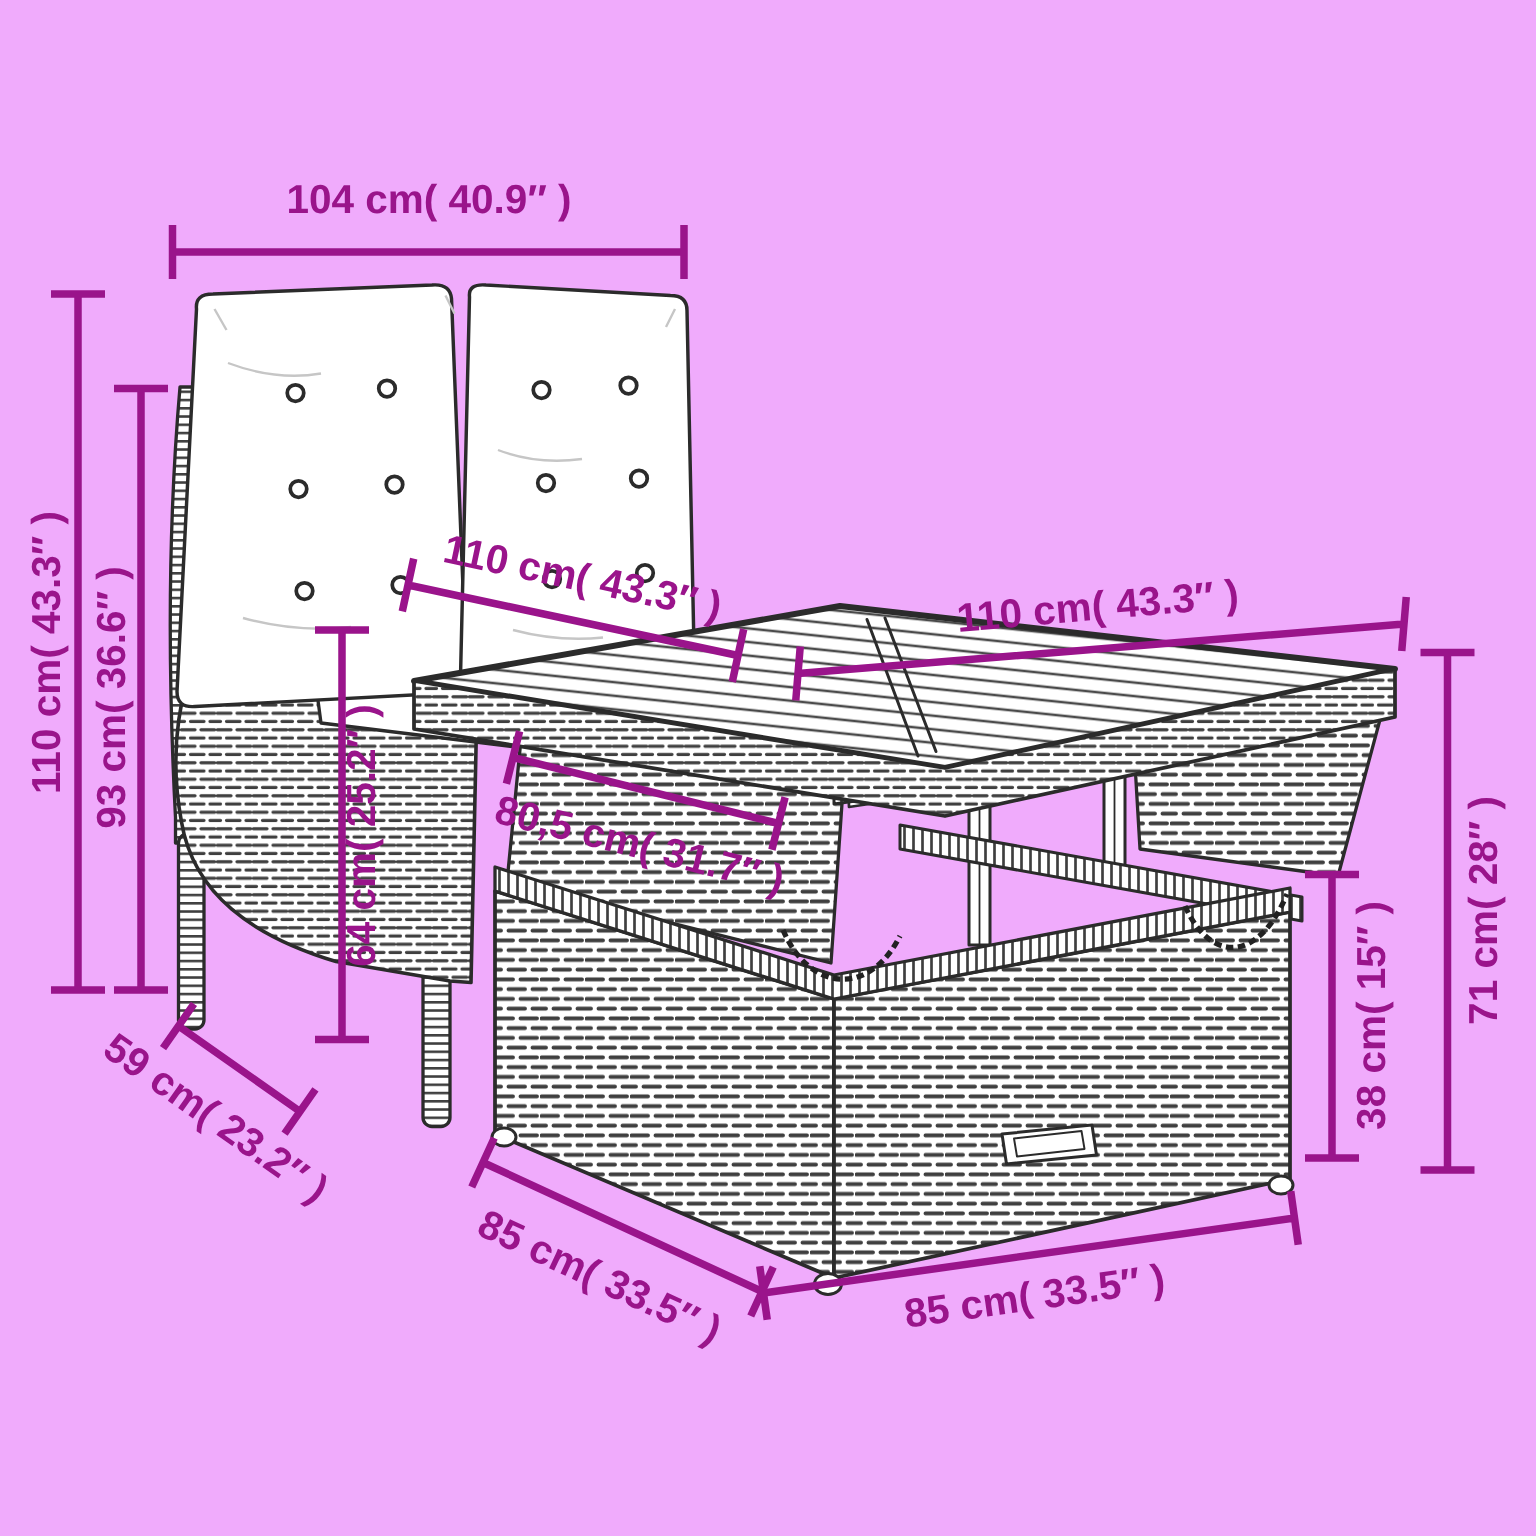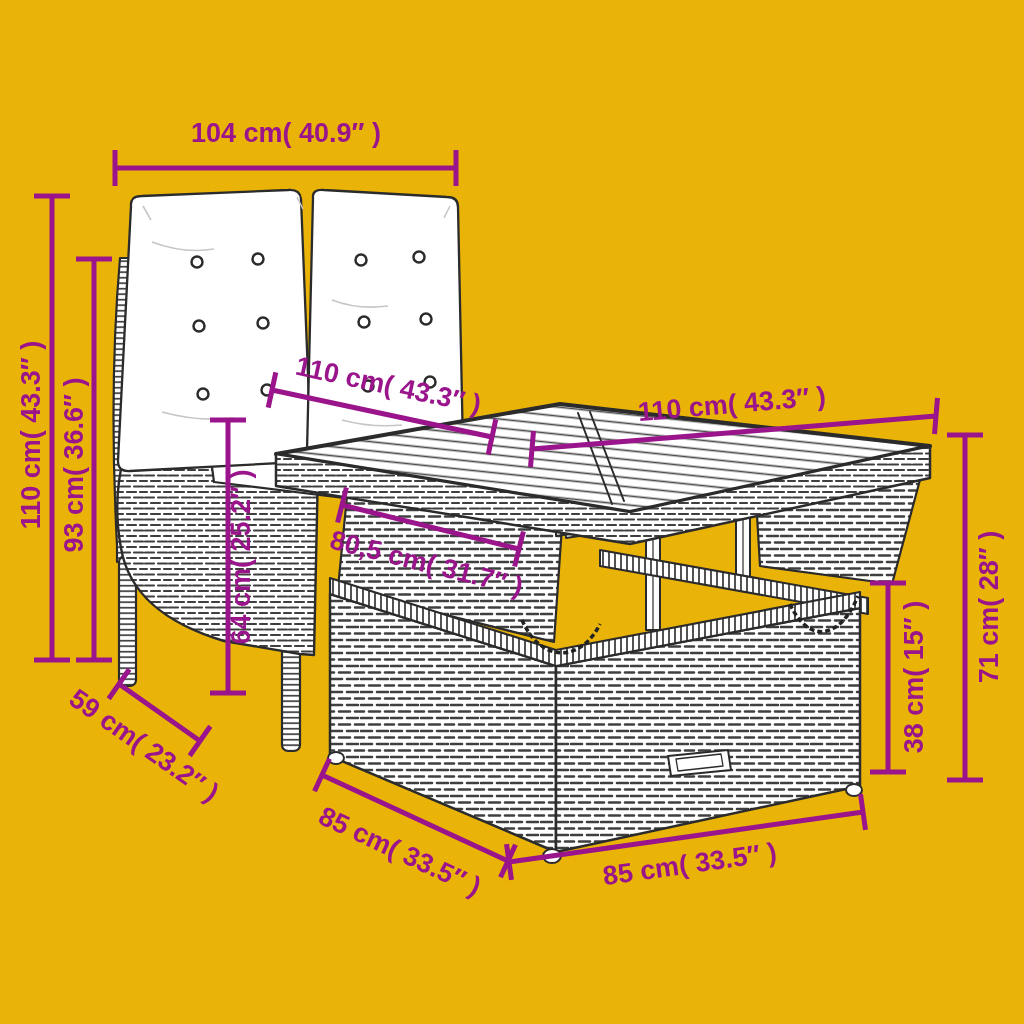--- a/index.html
+++ b/index.html
@@ -1,16 +1,16 @@
 <!DOCTYPE html>
 <html style="--accent: #9A148B; --ink: #2b2b2b;"><head>
 <meta charset="utf-8">
 <style>
   html,body{margin:0;padding:0;background:#fff;}
-  .stage{position:relative;width:1024px;height:1024px;background:#eab308;overflow:hidden;
+  .stage{position:relative;width:1024px;height:1024px;background:#f0abfc;overflow:hidden;
          font-family:"Liberation Sans",sans-serif;}
   svg{display:block;}
   .ln{stroke:var(--ink,#2b2b2b);stroke-linejoin:round;stroke-linecap:round;}
   .fw{fill:#ffffff;}
   .faint{stroke:#c6c6c6;fill:none;stroke-width:1.6;}
   .chain{stroke:#222;fill:none;stroke-width:3.5;stroke-dasharray:5 3;}
   .dl{stroke:var(--accent,#9A148B);stroke-width:5;fill:none;stroke-linecap:butt;}
   .dtxt{fill:var(--accent,#9A148B);font:700 27px "Liberation Sans",sans-serif;}
 </style>
 </head>

